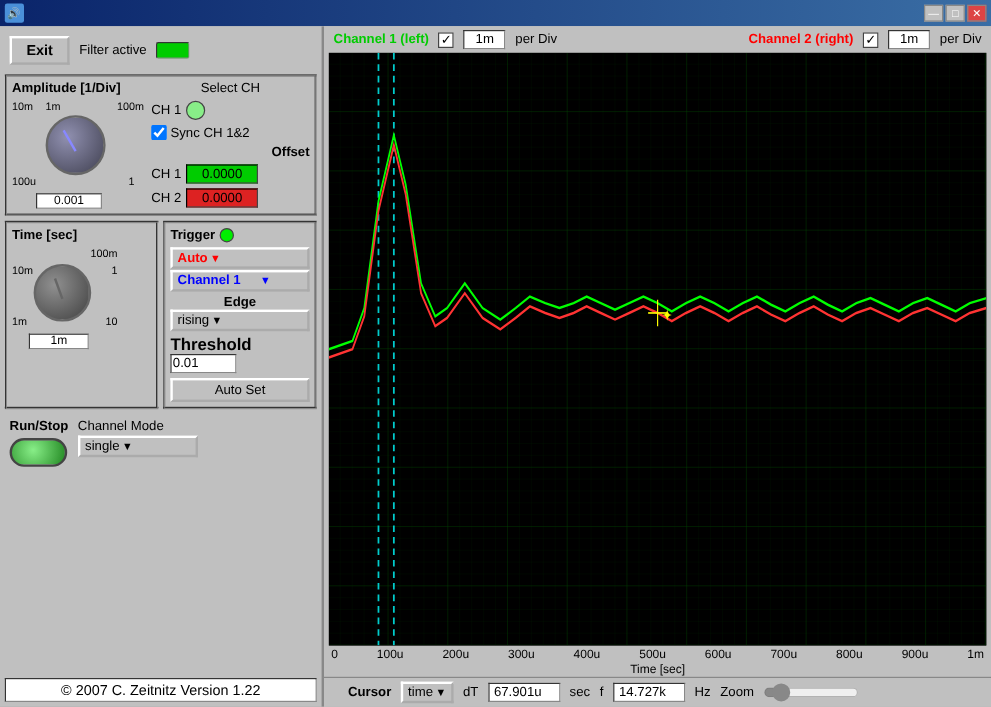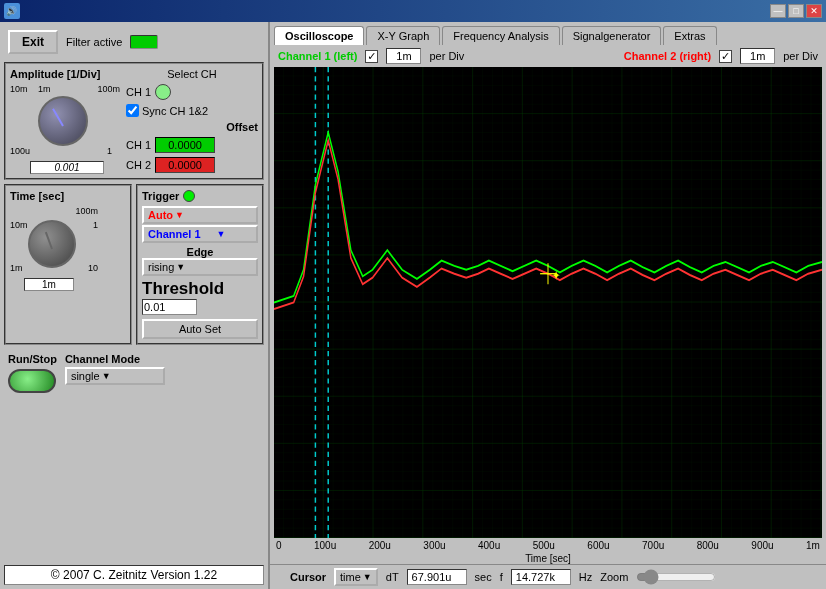--- a/index.html
+++ b/index.html
@@ -399,21 +399,21 @@
             <div style="position:absolute; top:0; left:0; font-size:9px;">10m</div>
             <div style="position:absolute; top:0; left:28px; font-size:9px;">1m</div>
             <div style="position:absolute; top:0; right:0; font-size:9px;">100m</div>
             <div style="position:absolute; bottom:18px; left:0; font-size:9px;">100u</div>
             <div style="position:absolute; bottom:18px; right:8px; font-size:9px;">1</div>
 
             <div style="position:absolute; left:28px; top:12px; width:50px; height:50px; background:radial-gradient(circle at 35% 35%, #9090b0, #404050); border-radius:50%; border:2px solid #666; display:flex; align-items:center; justify-content:center;">
               <div style="width:2px; height:20px; background:#8888ff; transform:rotate(-30deg); transform-origin:bottom center; margin-top:-10px;"></div>
             </div>
 
-            <input type="text" style="position: absolute; bottom: 0px; left: 20px; width: 74px; font-size: 10px; text-align: center; border: 1px inset rgb(136, 136, 136); background: white; font-style: italic;" value="0.001">
+            <input type="text" style="position: absolute; bottom: 0px; left: 20px; width: 55px; font-size: 10px; text-align: center; border: 1px inset rgb(136, 136, 136); background: white;" value="0.001">
           </div>
         </div>
 
         <div style="display:flex; flex-direction:column; gap:4px; flex:1;">
           <div style="text-align:center; font-size:11px;">Select CH</div>
           <div class="ch-indicator">
             <span>CH 1</span>
             <div class="ch-light"></div>
           </div>
           <div class="sync-checkbox">
@@ -464,54 +464,47 @@
         </div>
         <div class="trigger-channel-select" style="margin-top:1px;gap:16px;">
           <span>Channel 1</span>
           <span class="dropdown-arrow">▼</span>
         </div>
         <div style="text-align:center; font-size:11px; font-weight:bold; margin-top:3px;">Edge</div>
         <div class="rising-select">
           <span>rising</span>
           <span class="dropdown-arrow">▼</span>
         </div>
-        <div style="font-size:17px; font-weight:bold; margin-top:3px;">Threshold</div>
+        <div style="font-size:14px; font-weight:bold; margin-top:3px;">Threshold</div>
         <input type="text" class="threshold-input" value="0.01" style="">
         <button class="auto-set-btn">Auto Set</button>
       </div>
     </div>
 
     <div class="bottom-controls">
       <div class="run-stop-col">
         <div style="font-size:11px; font-weight:bold;">Run/Stop</div>
         <div class="run-stop-btn"></div>
       </div>
       <div class="channel-mode-col">
-        <div style="font-size:11px; font-weight:bold;">Channel Mode</div>
+        <div style="font-size:11px; font-weight:normal;">Channel Mode</div>
         <div class="channel-mode-select">
           <span>single</span>
           <span class="dropdown-arrow">▼</span>
         </div>
       </div>
     </div>
 
     <div class="copyright-bar">
       <span>© 2007  C. Zeitnitz Version 1.22</span>
     </div>
   </div>
 
   <div class="right-panel">
 
-    <div class="tab-bar">
-      <div class="tab active">Oscilloscope</div>
-      <div class="tab">X-Y Graph</div>
-      <div class="tab">Frequency Analysis</div>
-      <div class="tab">Signalgenerator</div>
-      <div class="tab">Extras</div>
-    </div>
 
     <div class="channel-row">
       <span class="ch1-label">Channel 1 (left)</span>
       <div class="ch-checkbox">✓</div>
       <input type="text" class="per-div-input" value="1m" style="">
       <span>per Div</span>
       <span class="ch-sep"></span>
       <span class="ch2-label">Channel 2 (right)</span>
       <div class="ch-checkbox">✓</div>
       <input type="text" class="per-div-input" value="1m" style="">

